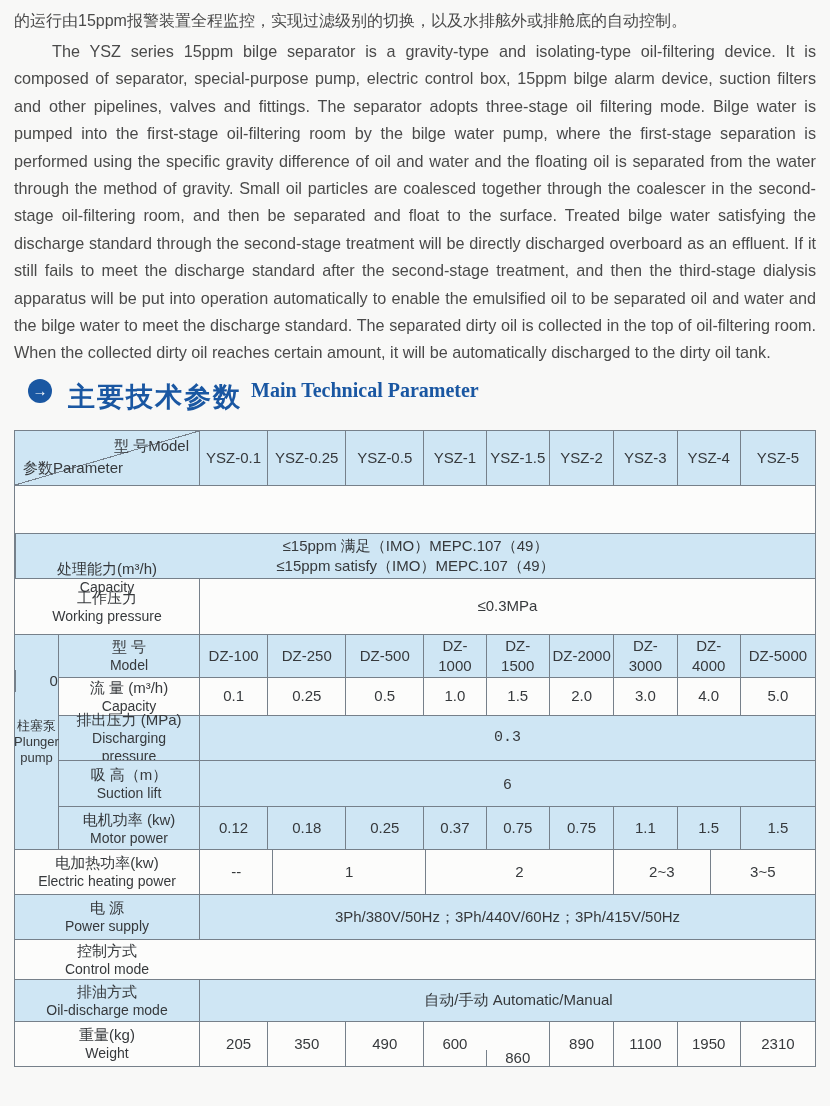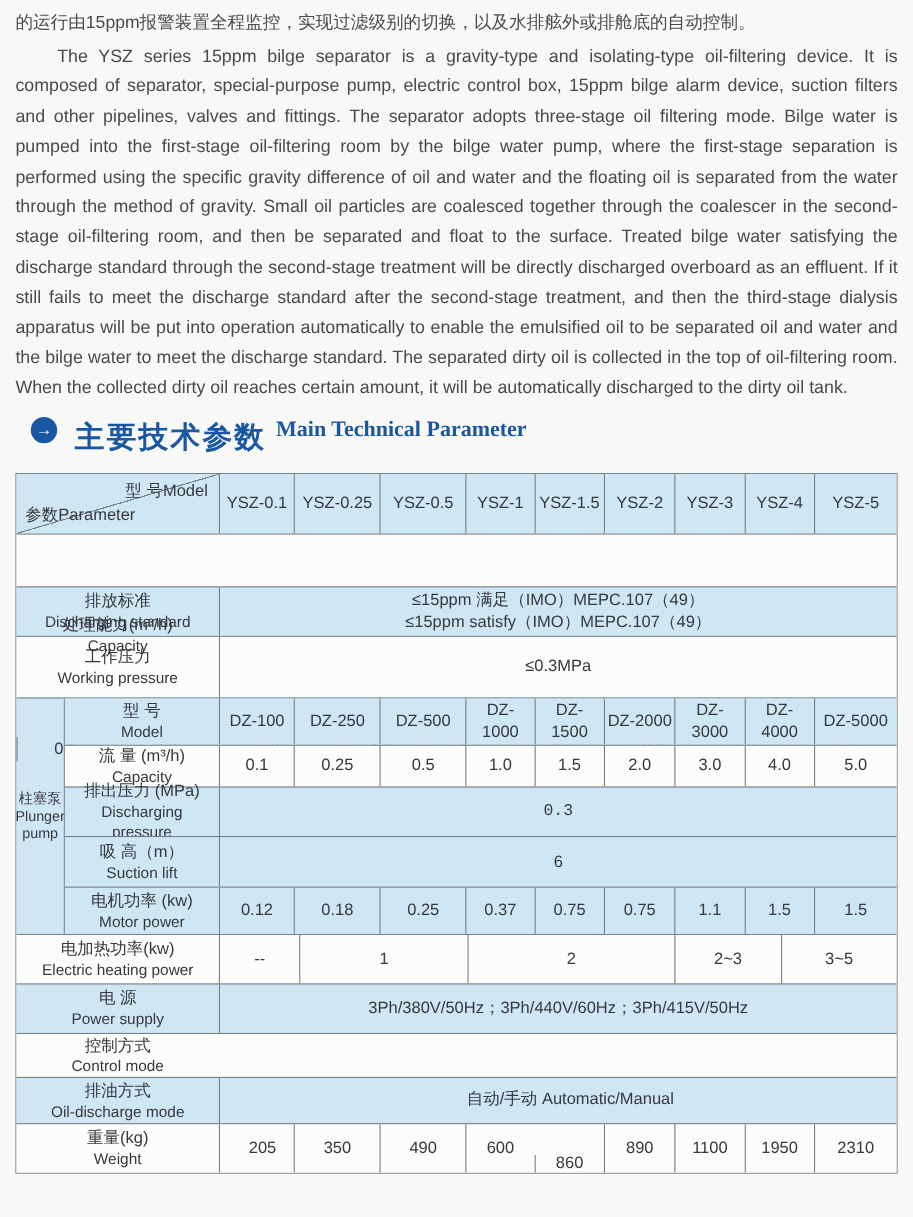--- a/index.html
+++ b/index.html
@@ -124,24 +124,20 @@
           <div class="cell" style="flex: 0 0 12.66%;">0.5</div>
           <div class="cell" style="flex: 0 0 10.13%;">1.0</div>
           <div class="cell" style="flex: 0 0 10.28%;">1.5</div>
           <div class="cell" style="flex: 0 0 10.44%;">2.0</div>
           <div class="cell" style="flex: 0 0 10.28%;">3.0</div>
           <div class="cell" style="flex: 0 0 10.28%;">4.0</div>
           <div class="cell fill" style="flex: 1 1 auto;">5.0</div>
         </div>
       </div>
       <div class="t-row bg-blue" style="height: 45px;">
-        <div class="lbl">
-          <span class="lab-cn">排放标准</span>
-          <span class="lab-en">Discharging standard</span>
-        </div>
         <div class="vals">
           <div class="cell fill" style="flex: 1 1 auto;">≤15ppm 满足（IMO）MEPC.107（49）
 ≤15ppm satisfy（IMO）MEPC.107（49）</div>
         </div>
       </div>
       <div class="t-row bg-white" style="height: 56px;">
         <div class="lbl">
           <span class="lab-cn">工作压力</span>
           <span class="lab-en">Working pressure</span>
         </div>

